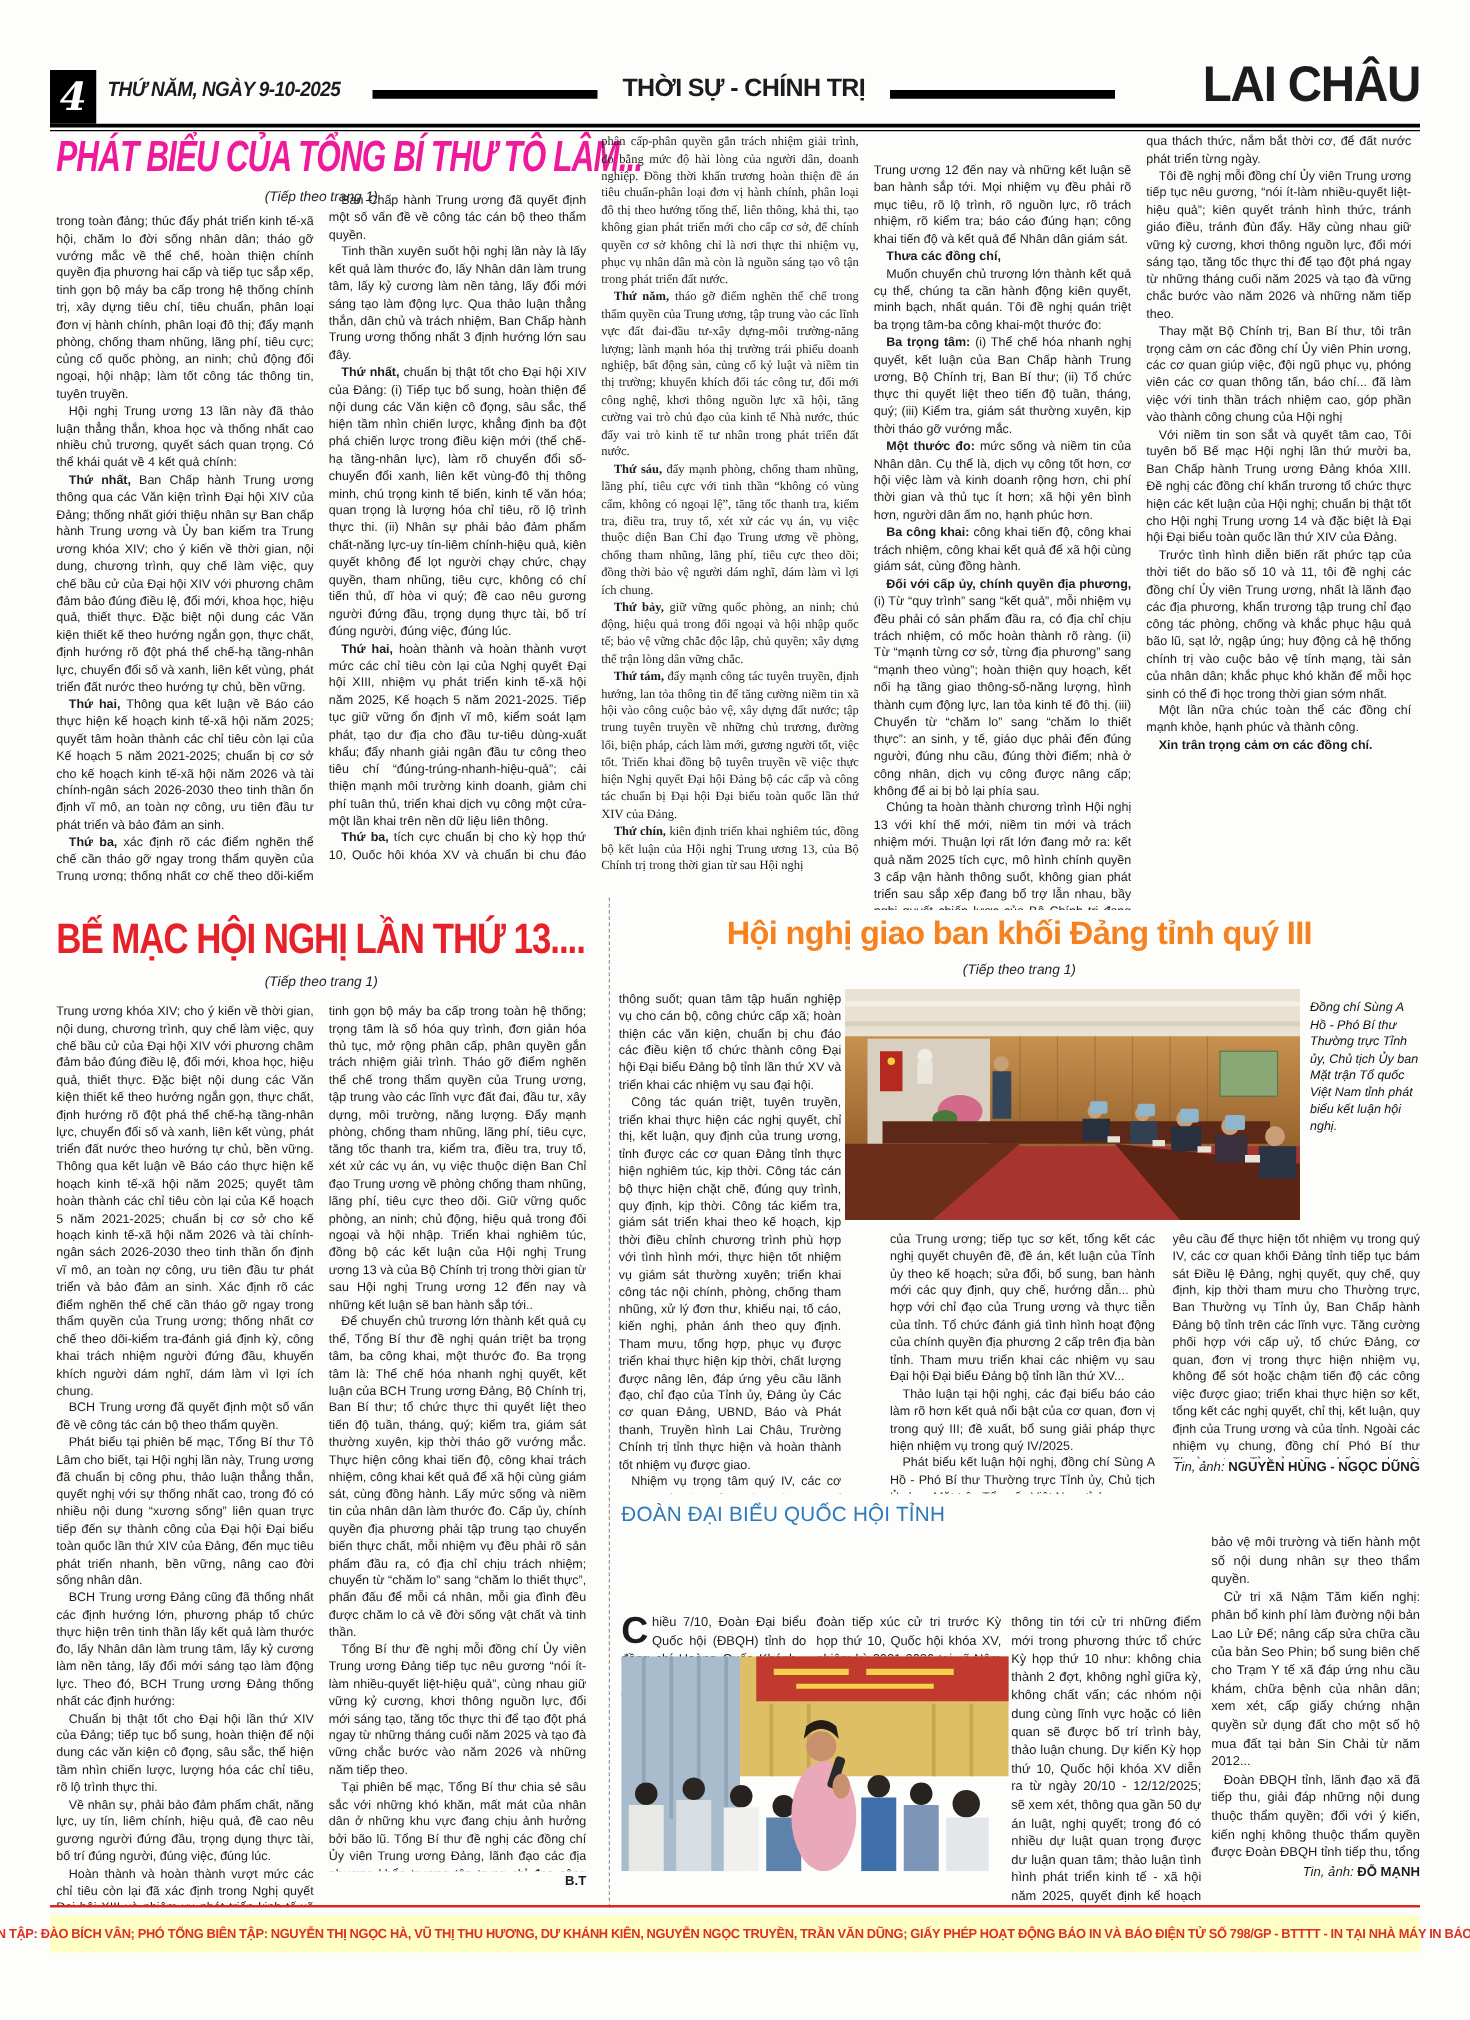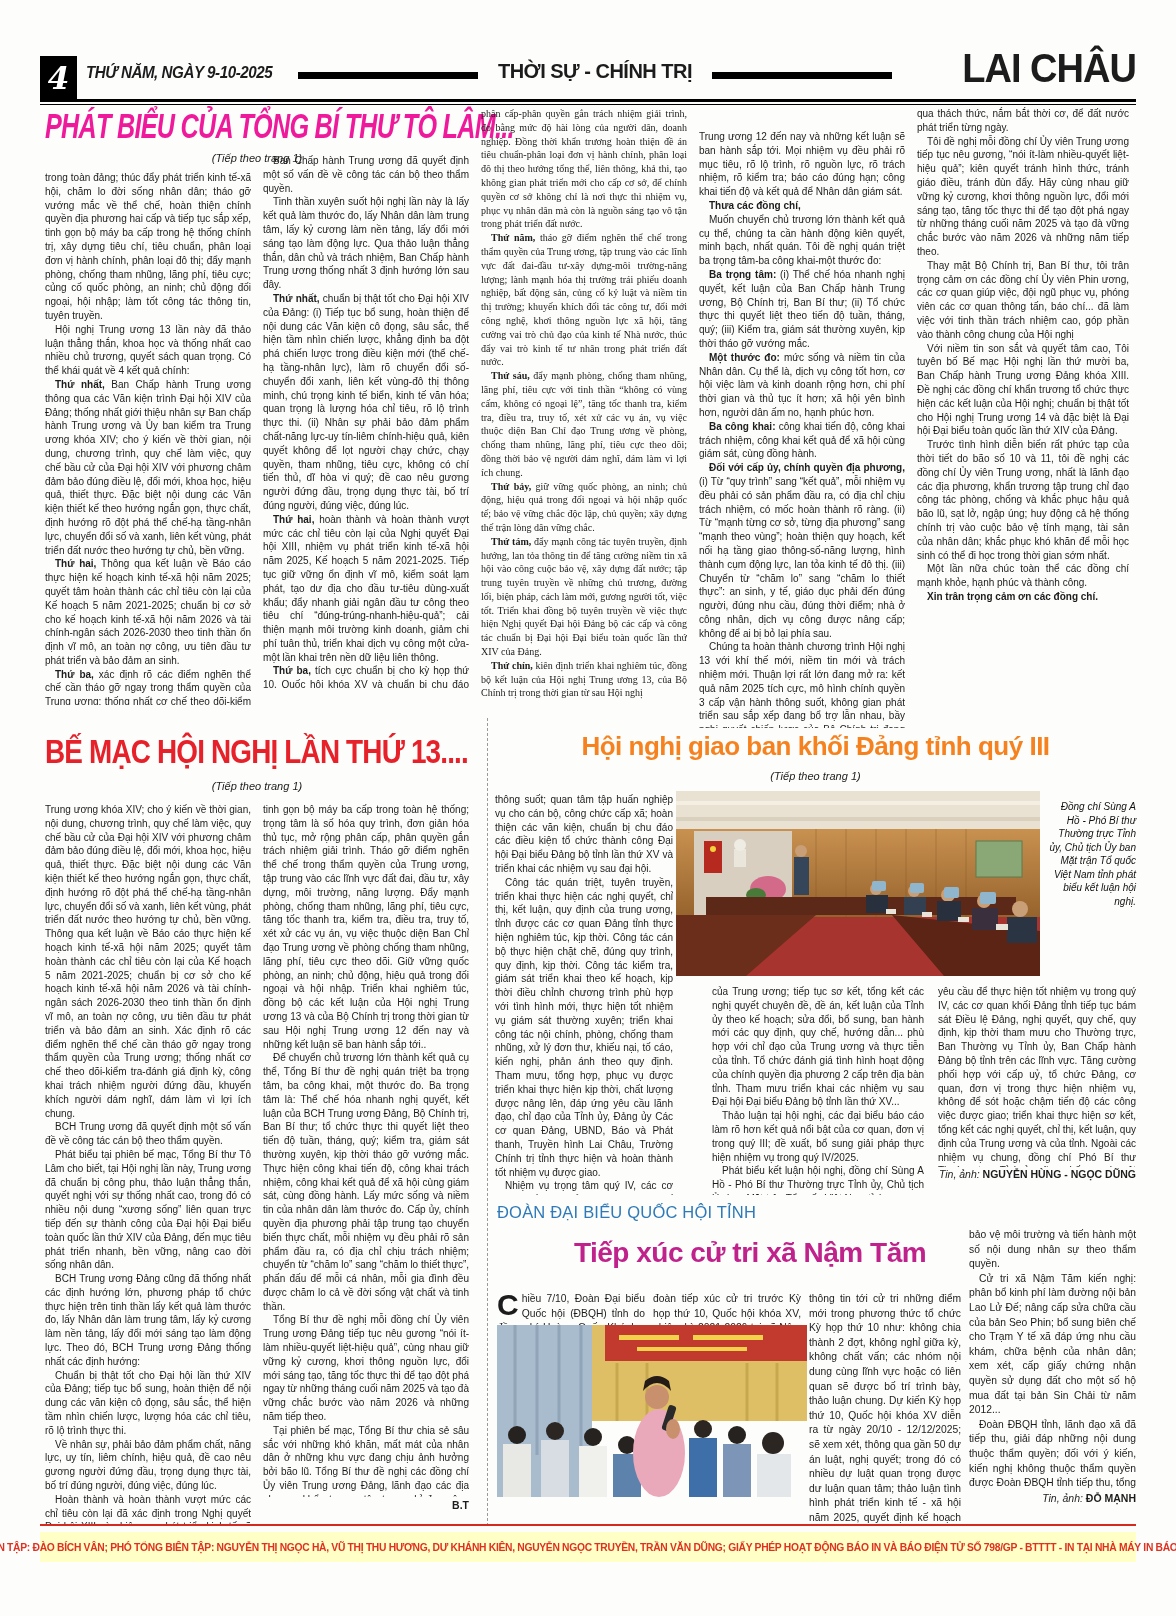--- a/index.html
+++ b/index.html
@@ -30,21 +30,21 @@
       font-weight:800;letter-spacing:-.5px;white-space:nowrap;}
   .kicker{left:497px;top:1203px;font-size:16.5px;color:var(--c-kicker);letter-spacing:.2px;white-space:nowrap;}
   .h4{left:495px;top:1237px;width:510px;text-align:center;color:var(--c-headline4);
       font-size:28px;font-weight:800;letter-spacing:-.5px;white-space:nowrap;}
   
   .col{font-size:10px;line-height:13.8px;text-align:justify;overflow:hidden;}
   .col p{margin:0;text-indent:10px;}
   .col p.ni{text-indent:0;}
   .lead{font-weight:bold;}
   .col4{font-size:10.3px;line-height:14.6px;}
-  .caption{font-size:10px;font-style:italic;line-height:13.5px;color:#111;text-align:right;}
+  .caption{font-size:10px;font-style:italic;line-height:13.5px;color:#111;}
   .byline{font-size:10.5px;text-align:right;font-weight:bold;}
   .byline .pfx{font-style:italic;font-weight:normal;}
   .dropcap{float:left;font-size:30px;line-height:26px;font-weight:bold;padding-right:3px;}
   .vdash{left:487px;top:718px;width:0;height:808px;border-left:1px dashed #9a9a9a;}
   
   .footrule{left:40px;top:1524px;width:1096px;height:2px;background:#d42a20;}
   .footbar{left:40px;top:1532px;width:1096px;height:30px;background:var(--c-footer_bg);
            display:flex;align-items:center;justify-content:center;}
   .footbar span{color:var(--c-footer_text);font-weight:bold;font-size:10.5px;letter-spacing:-.3px;
            white-space:nowrap;transform:scaleX(.98);}
@@ -208,21 +208,20 @@
     </div>
   <div class="abs col" style="left:938px;top:985px;width:198px;height:182px;">
       <p class="ni">yêu cầu để thực hiện tốt nhiệm vụ trong quý IV, các cơ quan khối Đảng tỉnh tiếp tục bám sát Điều lệ Đảng, nghị quyết, quy chế, quy định, kịp thời tham mưu cho Thường trực, Ban Thường vụ Tỉnh ủy, Ban Chấp hành Đảng bộ tỉnh trên các lĩnh vực. Tăng cường phối hợp với cấp uỷ, tổ chức Đảng, cơ quan, đơn vị trong thực hiện nhiệm vụ, không để sót hoặc chậm tiến độ các công việc được giao; triển khai thực hiện sơ kết, tổng kết các nghị quyết, chỉ thị, kết luận, quy định của Trung ương và của tỉnh. Ngoài các nhiệm vụ chung, đồng chí Phó Bí thư Thường trực Tỉnh ủy cũng nhấn mạnh một số nhiệm vụ cụ thể đối với từng cơ quan trong khối Đảng tỉnh.</p>
     </div>
   <div class="abs byline" style="left:938px;top:1168px;width:198px;line-height:13.8px;">
     <span class="pfx">Tin, ảnh:</span>
     <span>NGUYỄN HÙNG - NGỌC DŨNG</span>
   </div>
 
   <div class="abs kicker">ĐOÀN ĐẠI BIỂU QUỐC HỘI TỈNH</div>
-  <div class="abs h4">Tiếp xúc cử tri xã Nậm Tăm</div>
 
   <div class="abs col col4" style="left:497px;top:1292px;width:148px;height:78px;">
     <p class="ni"><span class="dropcap">C</span><span>hiều 7/10, Đoàn Đại biểu Quốc hội (ĐBQH) tỉnh do đồng chí Hoàng Quốc Khánh - Phó Trưởng đoàn chuyên trách Đoàn ĐBQH tỉnh làm Trưởng</span></p>
   </div>
   <div class="abs col col4" style="left:653px;top:1292px;width:148px;height:78px;">
       <p class="ni">đoàn tiếp xúc cử tri trước Kỳ họp thứ 10, Quốc hội khóa XV, nhiệm kỳ 2021-2026 tại xã Nậm Tăm.</p>
       <p>Tại hội nghị, Đoàn ĐBQH tỉnh</p>
     </div>
   <div class="abs col col4" style="left:809px;top:1292px;width:152px;height:232px;">
       <p class="ni">thông tin tới cử tri những điểm mới trong phương thức tổ chức Kỳ họp thứ 10 như: không chia thành 2 đợt, không nghỉ giữa kỳ, không chất vấn; các nhóm nội dung cùng lĩnh vực hoặc có liên quan sẽ được bố trí trình bày, thảo luận chung. Dự kiến Kỳ họp thứ 10, Quốc hội khóa XV diễn ra từ ngày 20/10 - 12/12/2025; sẽ xem xét, thông qua gần 50 dự án luật, nghị quyết; trong đó có nhiều dự luật quan trọng được dư luận quan tâm; thảo luận tình hình phát triển kinh tế - xã hội năm 2025, quyết định kế hoạch năm 2026; tổng kết 5 năm thực hiện 3 chương trình mục tiêu quốc gia; giám sát tối cao việc thực hiện chính sách, pháp luật về quản lý tài nguyên,</p>

